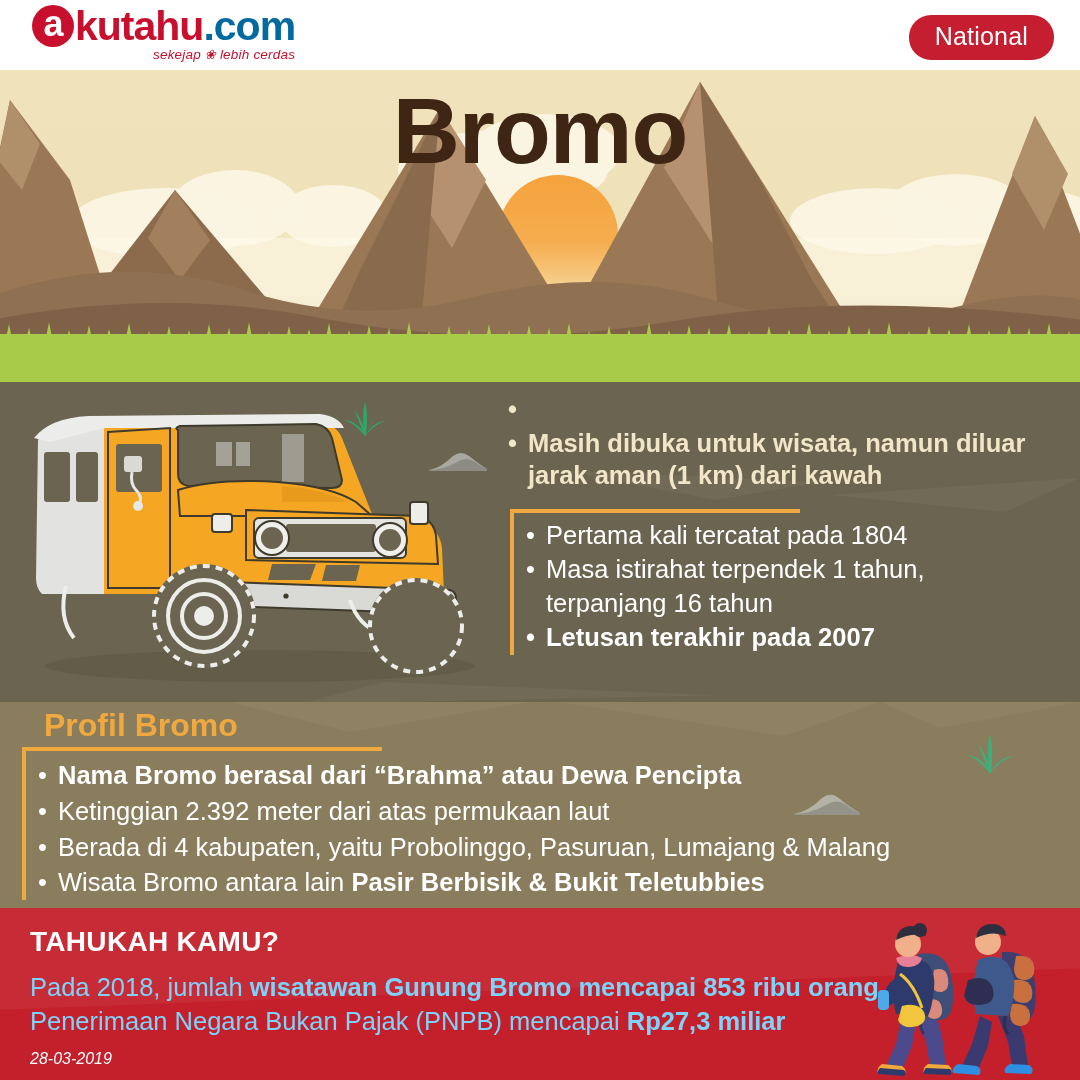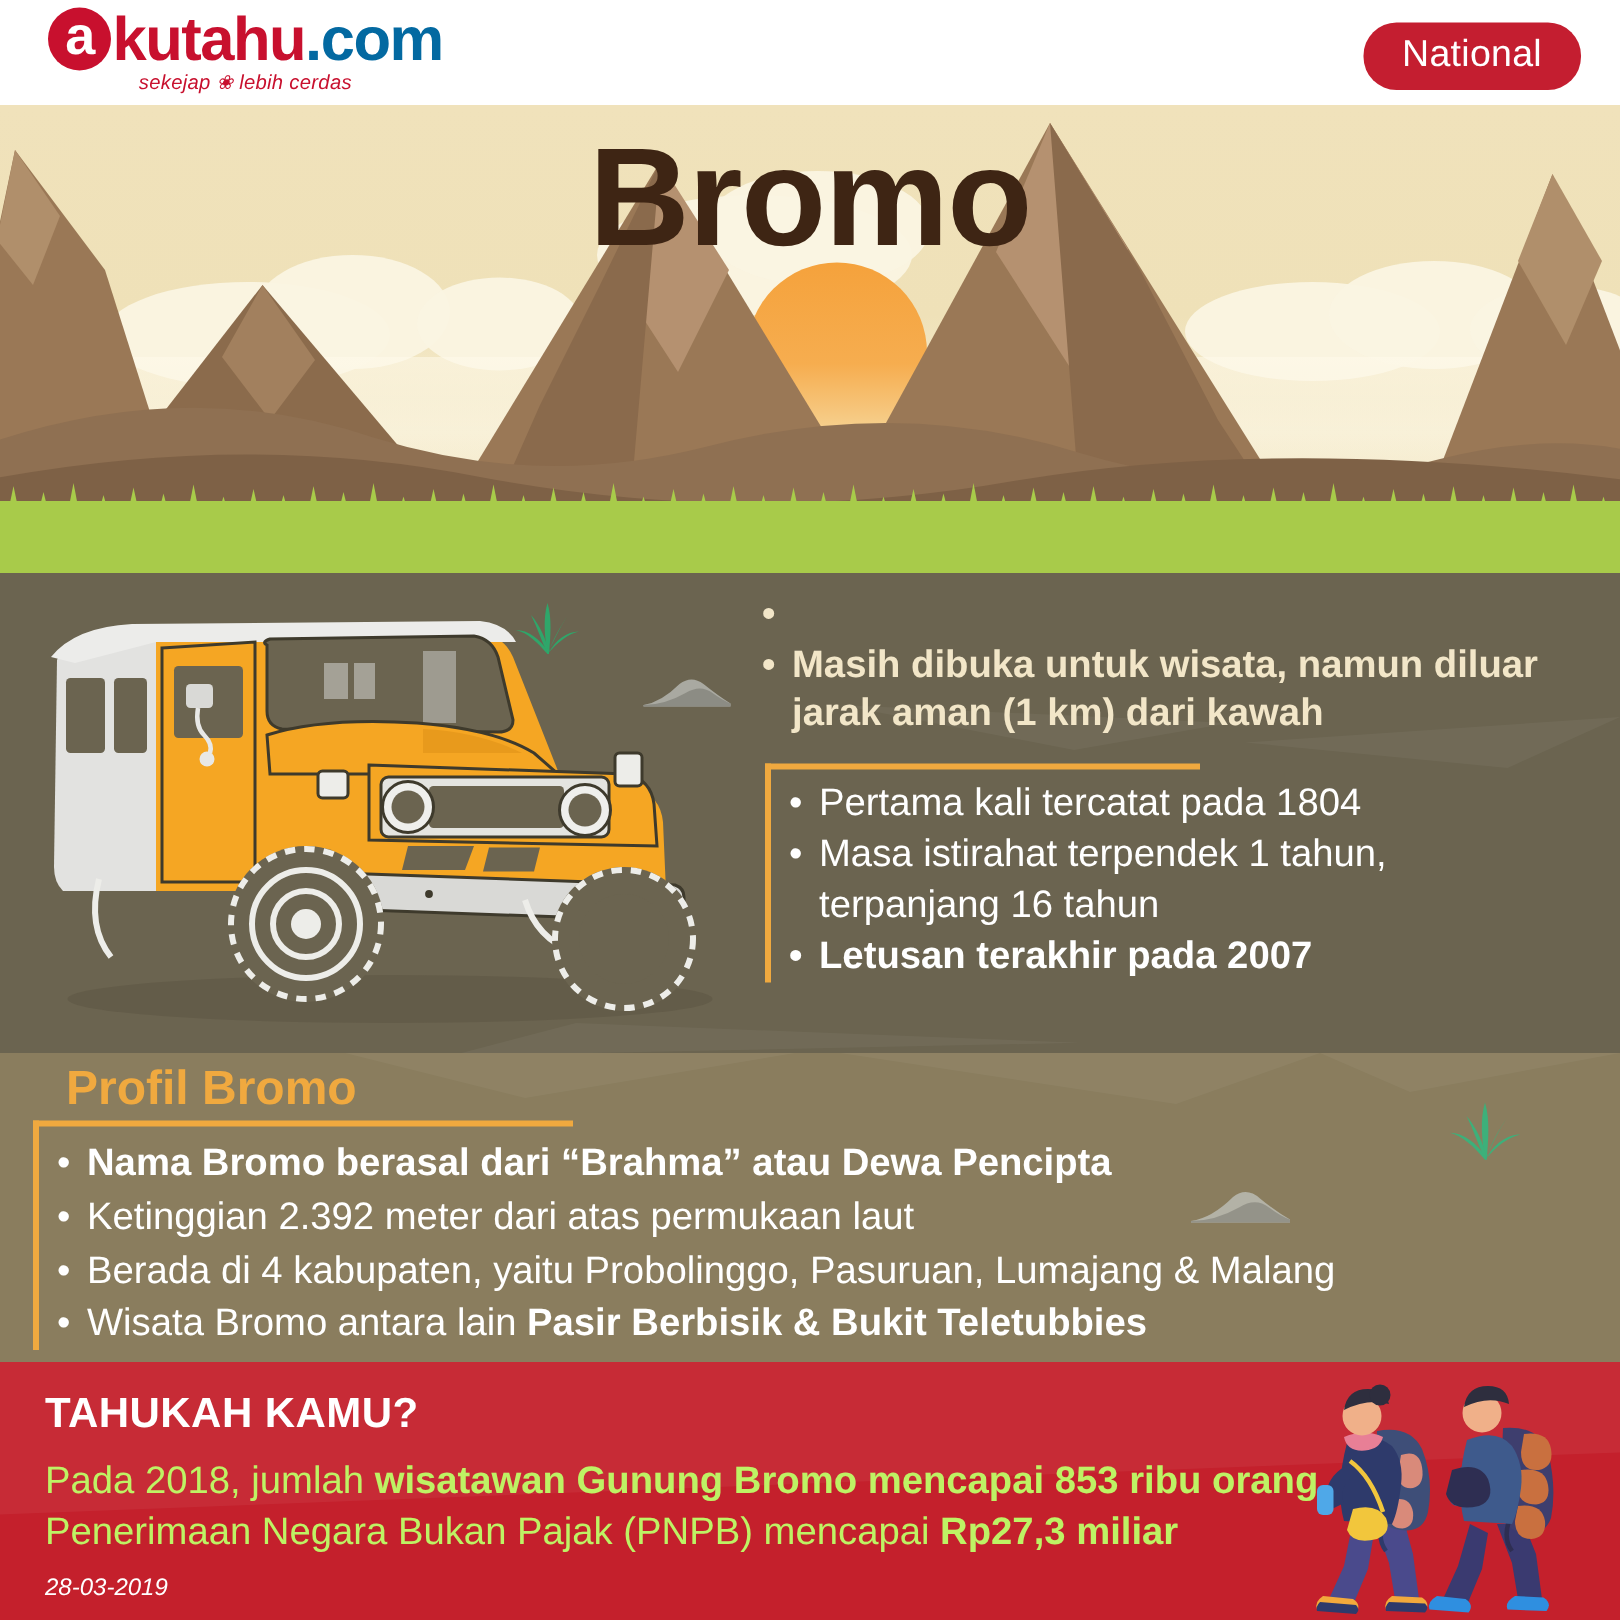--- a/index.html
+++ b/index.html
@@ -26,21 +26,21 @@
     width:42px; height:42px; border-radius:50%;
     background:#C8102E; color:#ffffff;
     display:flex; align-items:center; justify-content:center;
     font-size:36px; font-weight:bold; line-height:1;
     padding-bottom:4px;
   }
   #logo-kutahu { color:#C8102E; margin-left:1px; }
   #logo-dotcom { color:#0369a1; }
   #logo-tagline {
     font-size:13.5px; font-style:italic; color:#C8102E;
-    text-align:center; width:100%; margin-top:-1px; letter-spacing:.2px;
+    text-align:right; width:100%; margin-top:-1px; letter-spacing:.2px;
   }
   .tagline-flower { color:#C8102E; font-size:13px; }
   #national-badge {
     position:absolute; right:26px; top:15px;
     background:#C41E30; color:#ffffff;
     border-radius:22px; padding:7px 26px 9px 26px;
     font-size:25px; letter-spacing:.2px;text-align:center;
   }
 
   
@@ -129,21 +129,21 @@
   #footer-sheen {
     position:absolute; top:-40px; left:-60px; width:1250px; height:120px;
     background:rgba(255,255,255,.05); transform:rotate(-2.2deg);
   }
   #footer-head {
     position:absolute; left:30px; top:18px;
     font-size:28px; font-weight:bold; color:#ffffff; letter-spacing:.3px;
   }
   #footer-body {
     position:absolute; left:30px; top:62px; width:900px;
-    font-size:25.5px; color:#bef264; line-height:1.35;
+    font-size:25.5px; color:#7dd3fc; line-height:1.35;
   }
   #footer-date {
     position:absolute; left:30px; bottom:12px;
     font-size:16px; font-style:italic; color:#ffffff;
   }
   #hikers { position:absolute; right:14px; top:10px; width:210px; height:162px; }
 </style>
 </head>
 <body>
 

